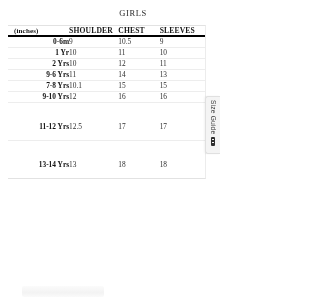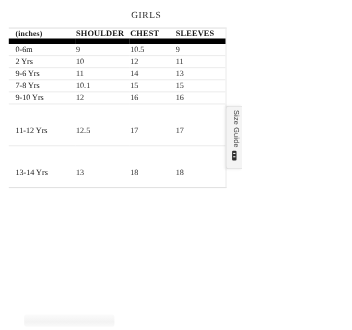--- a/index.html
+++ b/index.html
@@ -63,21 +63,21 @@
   col.c-shoulder{ width: 25%; }
   col.c-chest   { width: 21%; }
   col.c-sleeves { width: 23%; }
 
   thead th {
     font-size: 7.6px;
     font-weight: bold;
     letter-spacing: 0.15px;
     color: #161616;
     padding: 6px 0 7px 0;
-    border-bottom: 5px solid #000000;
+    border-bottom: 2px solid #000000;
     white-space: nowrap;
   }
   thead th.h-label {
     padding-left: 6px;
     font-size: 7px;
   }
 
   tbody tr {
     border-bottom: 1px solid #ededed;
   }
@@ -86,24 +86,25 @@
     margin-left: 29px;
   }
 
   tbody td {
     font-size: 7.4px;
     color: #2e2e2e;
     padding: 7px 0 7px 0;
     line-height: 1.35;
   }
   tbody td.cell-label {
-    font-weight: normal;
+    font-weight: bold;
     color: #121212;
     padding-left: 6px;
     font-size: 7.4px;
+    text-align: right;
   }
   tbody tr.tall td {
     padding-top: 19px;
     padding-bottom: 8px;
   }
   tbody tr.tall td.cell-label {
     max-width: 34px;
   }
 
   
@@ -189,20 +190,26 @@
         </tr>
       </thead>
       <tbody>
         <tr>
           <td class="cell-label">0-6m</td>
           <td>9</td>
           <td>10.5</td>
           <td>9</td>
         </tr>
         <tr>
+          <td class="cell-label">1 Yr</td>
+          <td>10</td>
+          <td>11</td>
+          <td>10</td>
+        </tr>
+        <tr>
           <td class="cell-label">2 Yrs</td>
           <td>10</td>
           <td>12</td>
           <td>11</td>
         </tr>
         <tr>
           <td class="cell-label">9-6 Yrs</td>
           <td>11</td>
           <td>14</td>
           <td>13</td>

